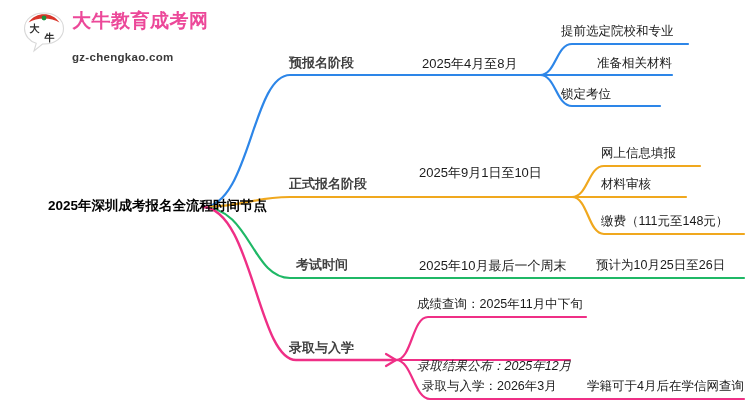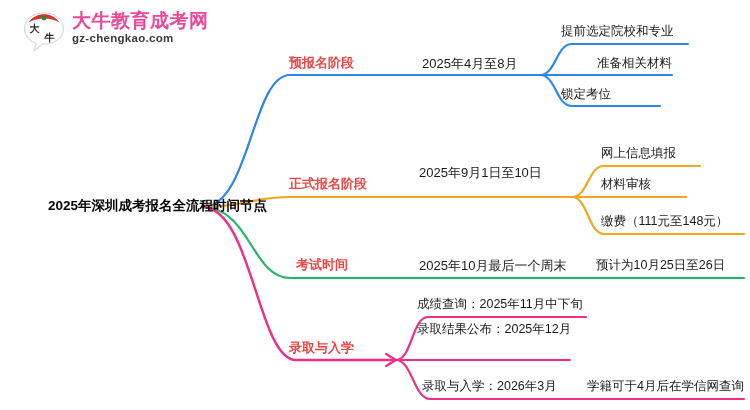--- a/index.html
+++ b/index.html
@@ -37,21 +37,21 @@
     font-size: 13.5px;
     font-weight: 700;
     color: #000000;
     left: 4px;
     top: 199px;
     margin-left: 44px;
   }
   .lvl1 {
     font-size: 13px;
     font-weight: 700;
-    color: #ef4444;
+    color: #404040;
   }
   .lvl2 {
     font-size: 13px;
     font-weight: 400;
     color: #1a1a1a;
   }
   .lvl3 {
     font-size: 12.5px;
     font-weight: 400;
     color: #1a1a1a;
@@ -79,21 +79,21 @@
     letter-spacing: 0.5px;
     line-height: 1.1;
     white-space: nowrap;
     font-family: "Liberation Sans", "DejaVu Sans", sans-serif;
   }
   .logo-en {
     font-size: 11.5px;
     font-weight: 700;
     color: #3a3a3a;
     letter-spacing: 0.3px;
-    margin-top: 0;
+    margin-top: 19px;
     white-space: nowrap;
     font-family: "Liberation Sans", "DejaVu Sans", sans-serif;
   }
 </style>
 </head>
 <body>
 
 <div id="stage">
 
   <div id="logo">
@@ -168,17 +168,17 @@
   <div class="node-label lvl3" style="left:601px; top:147px;">网上信息填报</div>
   <div class="node-label lvl3" style="left:601px; top:178px;">材料审核</div>
   <div class="node-label lvl3" style="left:601px; top:215px;">缴费（111元至148元）</div>
 
   <div class="node-label lvl1" style="left:296px; top:258px;">考试时间</div>
   <div class="node-label lvl2" style="left:419px; top:259px;">2025年10月最后一个周末</div>
   <div class="node-label lvl3" style="left:596px; top:259px;">预计为10月25日至26日</div>
 
   <div class="node-label lvl1" style="left:289px; top:341px;">录取与入学</div>
   <div class="node-label lvl3" style="left:417px; top:298px;">成绩查询：2025年11月中下旬</div>
-  <div class="node-label lvl3" style="left:417px; top:323px;">录取结果公布：2025年12月</div>
+  <div class="node-label lvl3" style="left:417px; top:360px;font-style:italic;">录取结果公布：2025年12月</div>
   <div class="node-label lvl3" style="left:422px; top:380px;">录取与入学：2026年3月</div>
   <div class="node-label lvl3" style="left:587px; top:380px;">学籍可于4月后在学信网查询</div>
 
 </div>
 
 </body></html>

